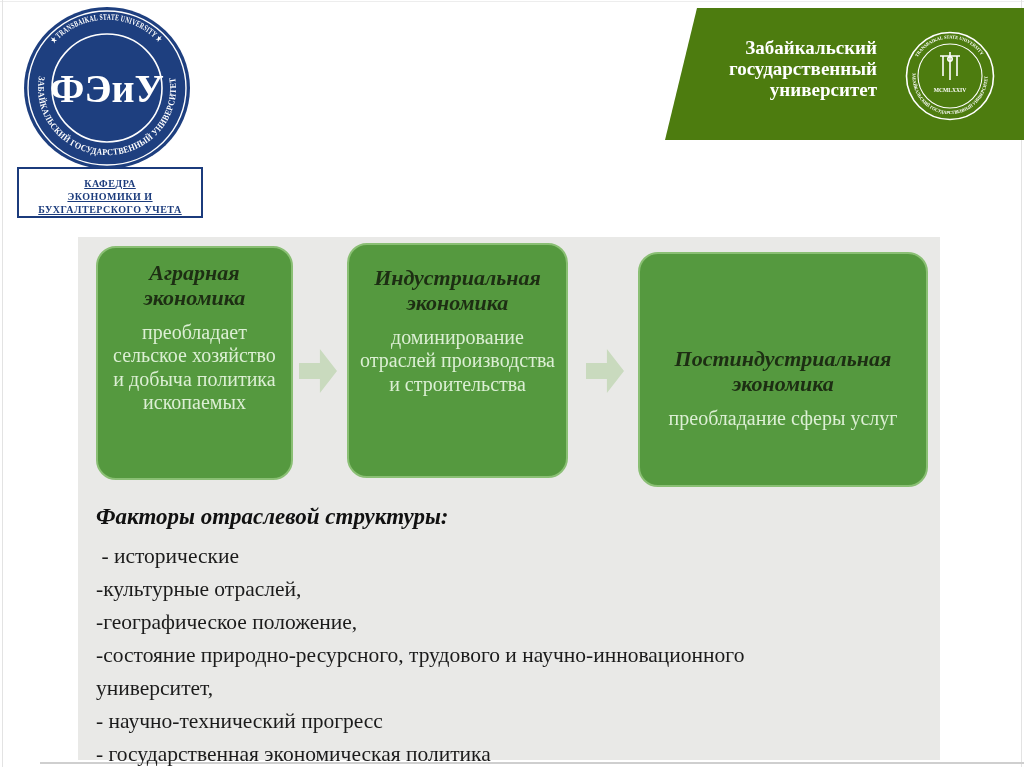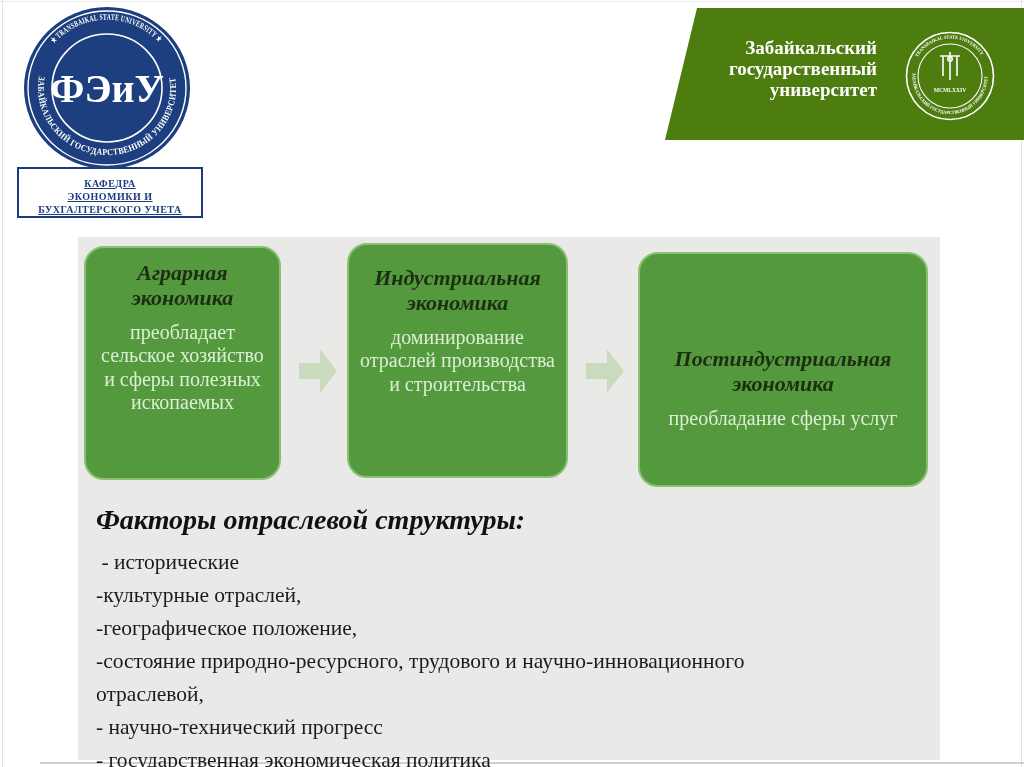--- a/index.html
+++ b/index.html
@@ -38,39 +38,39 @@
   
   .panel{
     position:absolute;left:78px;top:237px;width:862px;height:523px;
     background:#e9e9e7;
   }
   .stage-box{
     position:absolute;box-sizing:border-box;border-radius:20px;
     background:#55993f;border:2px solid #8abf74;text-align:center;
     padding:12px 8px 0 8px;
   }
-  .stage-1{left:6px;top:9px;width:197px;height:234px;}
+  .stage-1{left:18px;top:9px;width:197px;height:234px;}
   .stage-2{left:269px;top:6px;width:221px;height:235px;padding-top:20px;}
   .stage-3{left:560px;top:15px;width:290px;height:235px;padding-top:92px;}
   .stage-title{
     color:#1d2e13;font-weight:bold;font-style:italic;
     font-size:22px;line-height:1.15;margin-bottom:10px;
   }
   .stage-desc{color:#dcefd4;font-size:20px;line-height:1.18;}
   .flow-arrow{
     position:absolute;width:38px;height:44px;background:#c9dabe;
     clip-path:polygon(0 32%, 55% 32%, 55% 0, 100% 50%, 55% 100%, 55% 68%, 0 68%);
   }
   .arrow-1{left:221px;top:112px;}
   .arrow-2{left:508px;top:112px;}
 
   
   .factors{position:absolute;left:18px;top:266px;width:800px;color:#161616;}
   .factors-heading{
-    font-weight:bold;font-style:italic;font-size:28px;line-height:1.2;
+    font-weight:bold;font-style:italic;font-size:23px;line-height:1.2;
     margin-bottom:9px;color:#111111;
   }
   .factors-list{width:745px;}
   .factor-item{
     font-size:21.5px;line-height:33px;white-space:pre-wrap;color:#1b1b1b;
   }
 
   svg text{fill:#ffffff;}
 </style>
 </head>
@@ -133,21 +133,21 @@
         <circle cx="46" cy="29" r="2.2"></circle>
       </g>
       <text x="46" y="62" text-anchor="middle" font-family="Liberation Serif, serif" font-size="5.6" font-weight="bold">MCMLXXIV</text>
     </svg>
   </div>
 
   <div class="panel">
 
     <div class="stage-box stage-1">
       <div class="stage-title">Аграрная экономика</div>
-      <div class="stage-desc">преобладает сельское хозяйство и сферы полезных ископаемых</div>
+      <div class="stage-desc">преобладает сельское хозяйство и добыча политика ископаемых</div>
     </div>
 
     <div class="flow-arrow arrow-1"></div>
 
     <div class="stage-box stage-2">
       <div class="stage-title">Индустриальная экономика</div>
       <div class="stage-desc">доминирование отраслей производства и строительства</div>
     </div>
 
     <div class="flow-arrow arrow-2"></div>
@@ -156,20 +156,20 @@
       <div class="stage-title">Постиндустриальная экономика</div>
       <div class="stage-desc">преобладание сферы услуг</div>
     </div>
 
     <div class="factors">
       <div class="factors-heading">Факторы отраслевой структуры:</div>
       <div class="factors-list">
         <div class="factor-item"> - исторические</div>
         <div class="factor-item">-культурные отраслей,</div>
         <div class="factor-item">-географическое положение,</div>
-        <div class="factor-item">-состояние природно-ресурсного, трудового и научно-инновационного отраслевой,</div>
+        <div class="factor-item">-состояние природно-ресурсного, трудового и научно-инновационного университет,</div>
         <div class="factor-item">- научно-технический прогресс</div>
         <div class="factor-item">- государственная экономическая политика</div>
       </div>
     </div>
 
   </div>
 </div>
 
 </body></html>

